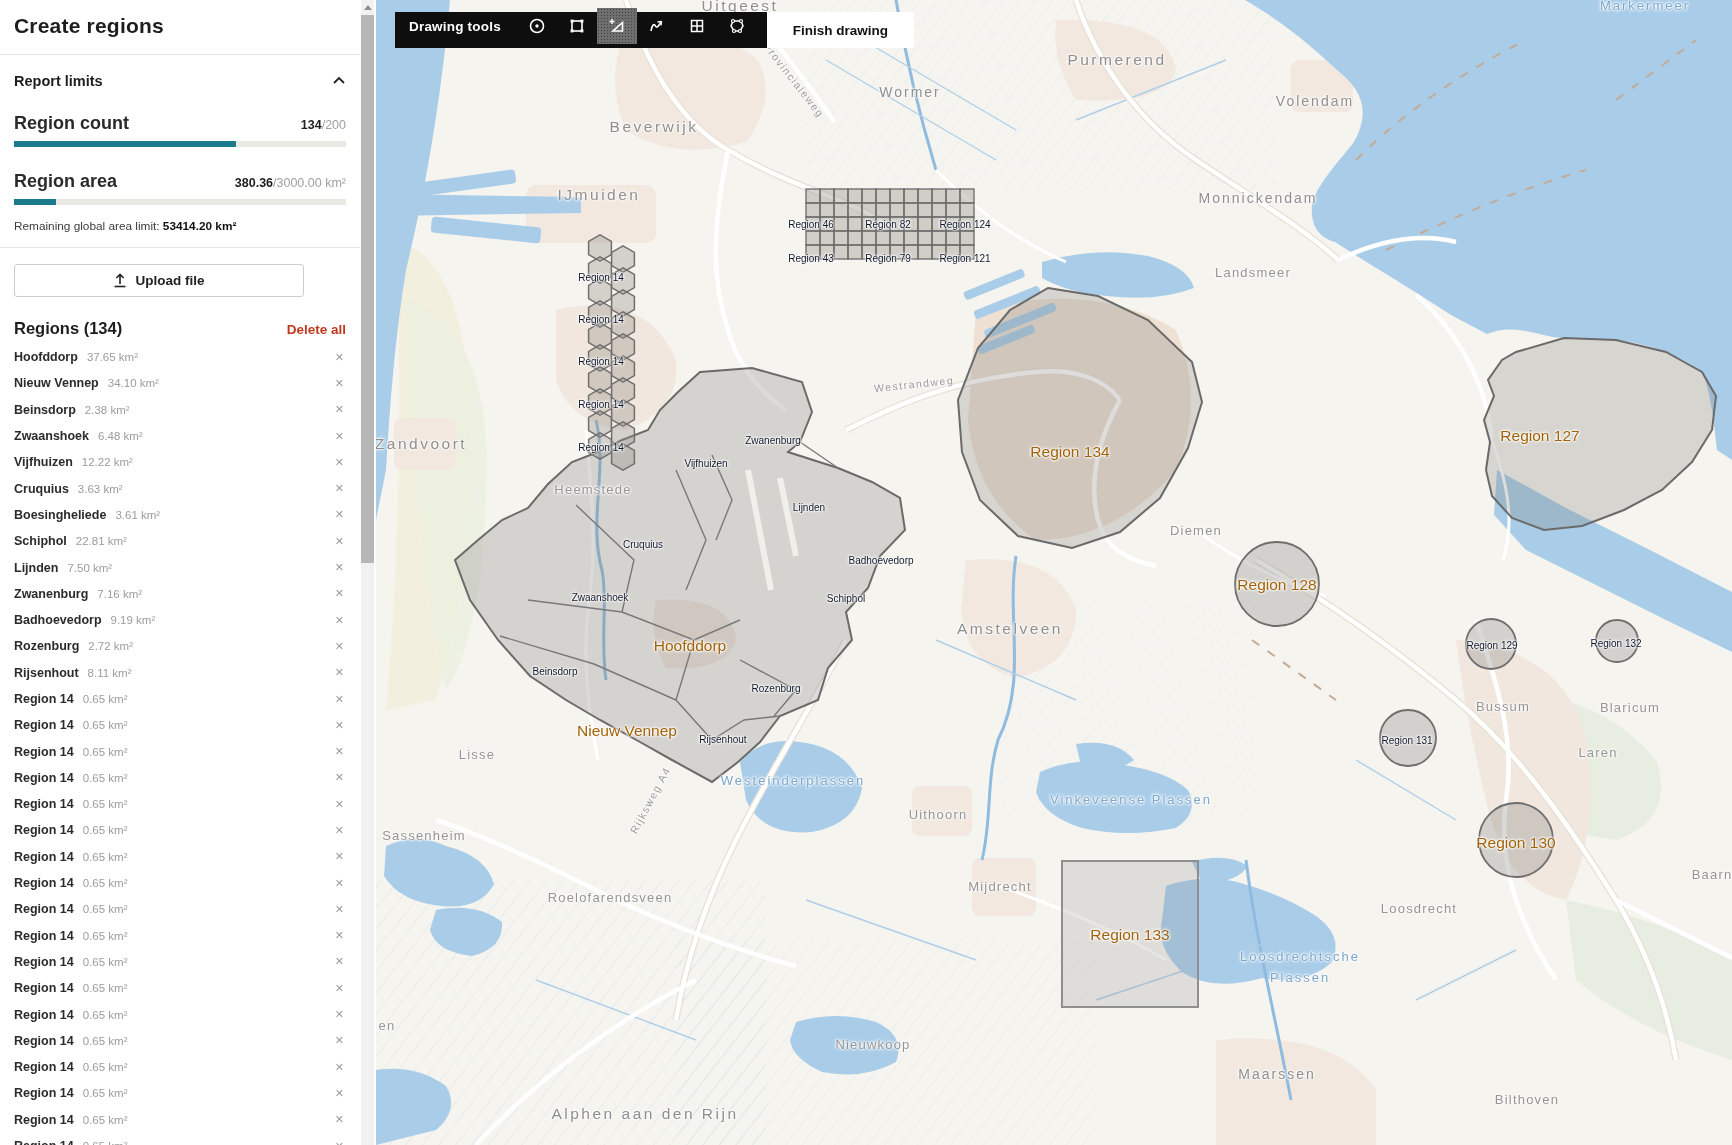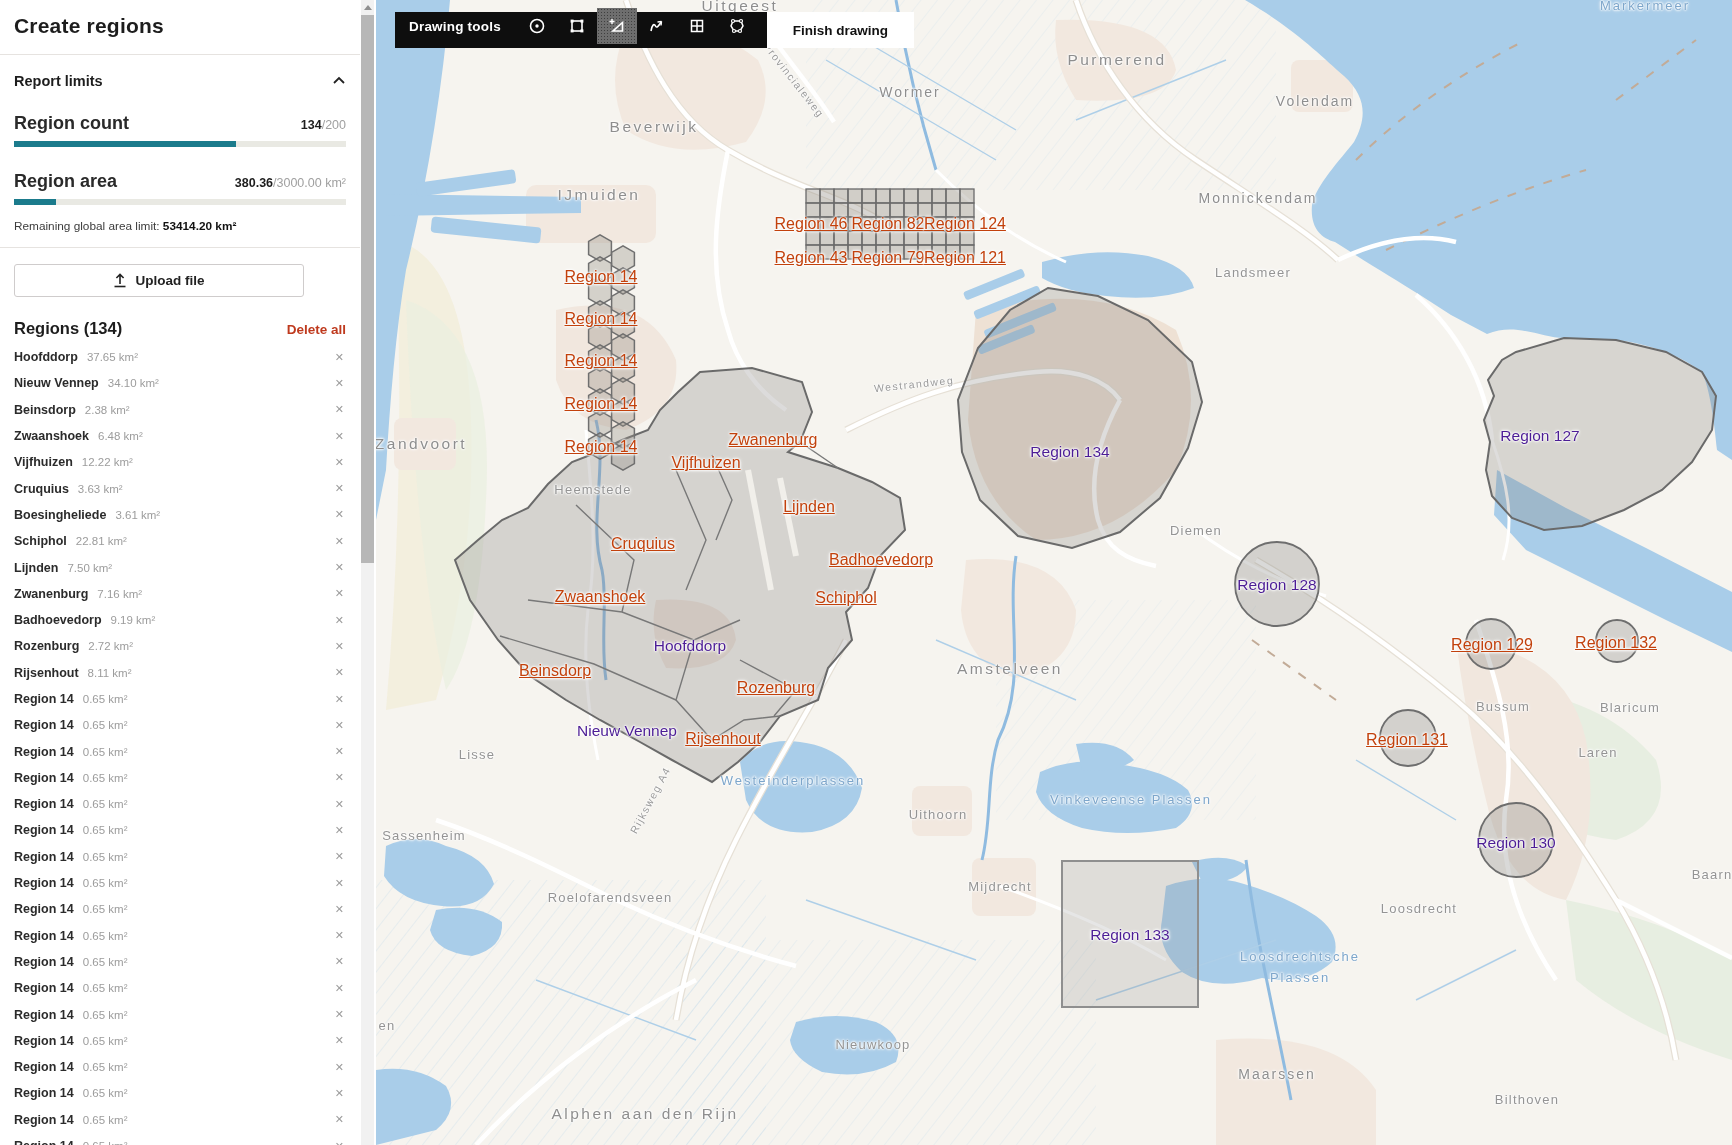--- a/index.html
+++ b/index.html
@@ -46,22 +46,22 @@
   #map { position:absolute; left:376px; top:0; width:1356px; height:1145px; background:#f6f4ef; overflow:hidden; }
   #basemap { position:absolute; left:0; top:0; }
   #label-layer { position:absolute; left:0; top:0; width:100%; height:100%; pointer-events:none; z-index:10; }
   .map-label { position:absolute; white-space:nowrap; transform:translate(-50%,-50%);
     text-shadow:0 0 2px #fff,0 0 2px #fff,0 0 3px #fff,0 0 4px #fff; }
   .town-lg { font-size:15.5px; color:#8e8e8e; letter-spacing:2.5px; }
   .town    { font-size:14px;   color:#8e8e8e; letter-spacing:2px; }
   .town-sm { font-size:13px;   color:#949494; letter-spacing:1.2px; }
   .water   { font-size:13px;   color:#7da6cb; letter-spacing:2px; }
   .road    { font-size:10.5px; color:#9a9a9a; letter-spacing:1.5px; }
-  .region  { font-size:16px;   color:#c2410c;text-decoration:underline; }
-  .region-lg { font-size:15.5px; color:#4c1d95; }
+  .region  { font-size:10px;   color:#0f172a; }
+  .region-lg { font-size:15.5px; color:#a16207; }
 
   
   #toolbar { position:absolute; left:395px; top:12px; height:36px; display:flex; z-index:40; }
   #toolbar-main { background:#0e0e0e; display:flex; align-items:center; padding:0 10px 8px 14px; }
   #toolbar-title { color:#fff; font-size:13.5px; font-weight:bold; margin-right:16px; letter-spacing:.2px; }
   .tool-btn { width:40px; height:36px; display:flex; align-items:center; justify-content:center; cursor:pointer; }
   .tool-btn.selected { background:#6e6e6e;
     background-image:radial-gradient(#3f3f3f 0.8px, transparent 0.9px); background-size:3px 3px; }
   .tool-btn svg { display:block; }
   #finish-btn { background:#fff; color:#111; font-size:13.5px; font-weight:bold;
@@ -561,21 +561,21 @@
         </g>
   </g>
 </svg>
 <div id="label-layer">
       <div class="map-label town-lg" style="left: 364px; top: 6px;">Uitgeest</div>
       <div class="map-label town-lg" style="left: 305px; top: 40px;">Heemskerk</div>
       <div class="map-label town-lg" style="left: 278px; top: 127px;">Beverwijk</div>
       <div class="map-label town-lg" style="left: 223px; top: 195px;">IJmuiden</div>
       <div class="map-label town-lg" style="left: 741px; top: 60px;">Purmerend</div>
       <div class="map-label town-lg" style="left: 45px; top: 444px;">Zandvoort</div>
-      <div class="map-label town-lg" style="left: 634px; top: 629px; margin-top: 40px;">Amstelveen</div>
+      <div class="map-label town-lg" style="left: 634px; top: 629px;">Amstelveen</div>
       <div class="map-label town-lg" style="left: 269px; top: 1114px;">Alphen aan den Rijn</div>
       <div class="map-label town" style="left: 534px; top: 92px;">Wormer</div>
       <div class="map-label town" style="left: 939px; top: 101px;">Volendam</div>
       <div class="map-label town" style="left: 882px; top: 198px;">Monnickendam</div>
       <div class="map-label town" style="left: 901px; top: 1074px;">Maarssen</div>
       <div class="map-label town-sm" style="left: 877px; top: 272px;">Landsmeer</div>
       <div class="map-label town-sm" style="left: 217px; top: 489px;">Heemstede</div>
       <div class="map-label town-sm" style="left: 820px; top: 530px;">Diemen</div>
       <div class="map-label town-sm" style="left: 562px; top: 814px;">Uithoorn</div>
       <div class="map-label town-sm" style="left: 624px; top: 886px;">Mijdrecht</div>

